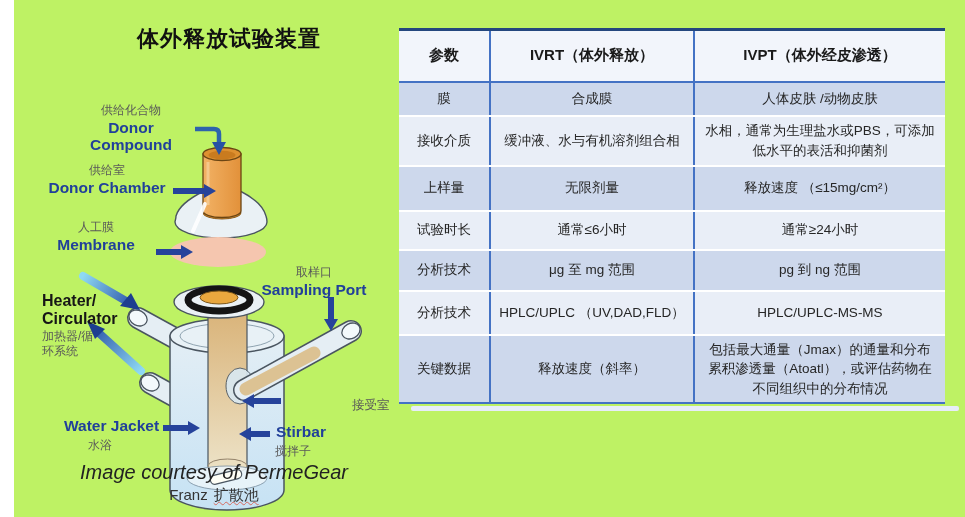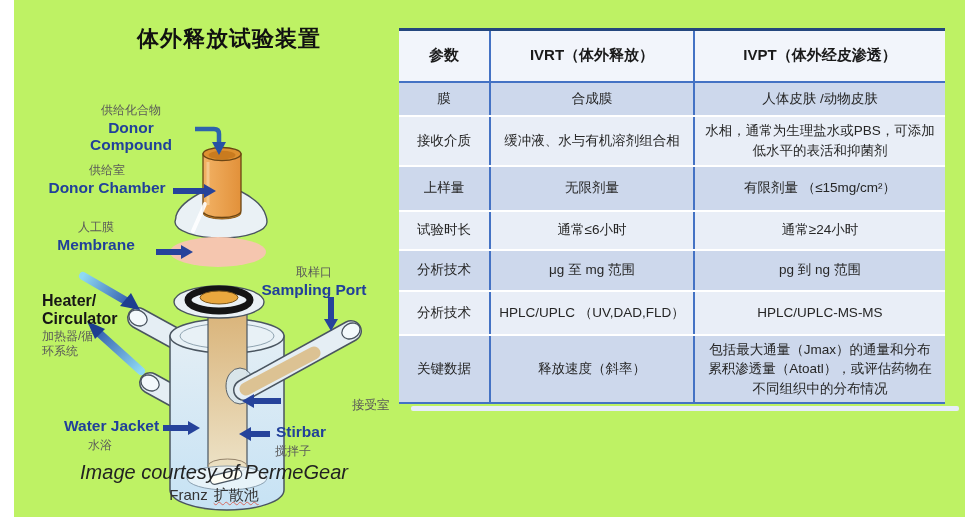--- a/index.html
+++ b/index.html
@@ -229,21 +229,21 @@
           <td>人体皮肤 /动物皮肤</td>
         </tr>
         <tr style="height:50px;">
           <td>接收介质</td>
           <td>缓冲液、水与有机溶剂组合相</td>
           <td>水相，通常为生理盐水或PBS，可添加低水平的表活和抑菌剂</td>
         </tr>
         <tr style="height:45px;">
           <td>上样量</td>
           <td>无限剂量</td>
-          <td>有限剂量 （≤15mg/cm²）</td>
+          <td>释放速度 （≤15mg/cm²）</td>
         </tr>
         <tr style="height:39px;">
           <td>试验时长</td>
           <td>通常≤6小时</td>
           <td>通常≥24小时</td>
         </tr>
         <tr style="height:41px;">
           <td>分析技术</td>
           <td>μg 至 mg 范围</td>
           <td>pg 到 ng 范围</td>

